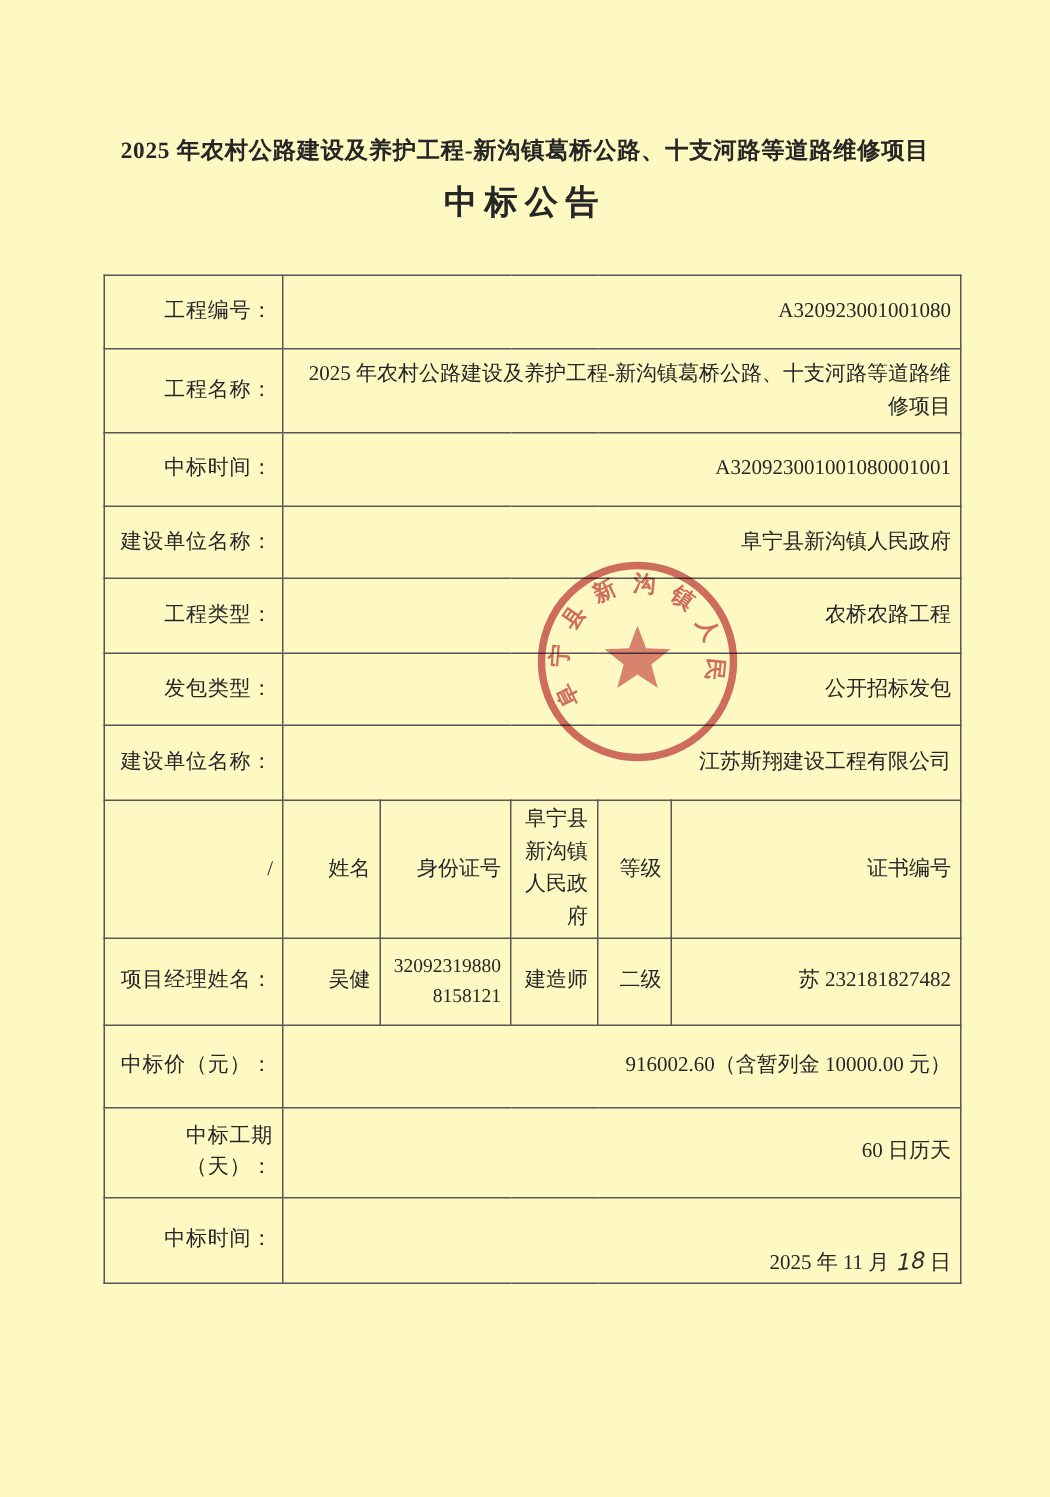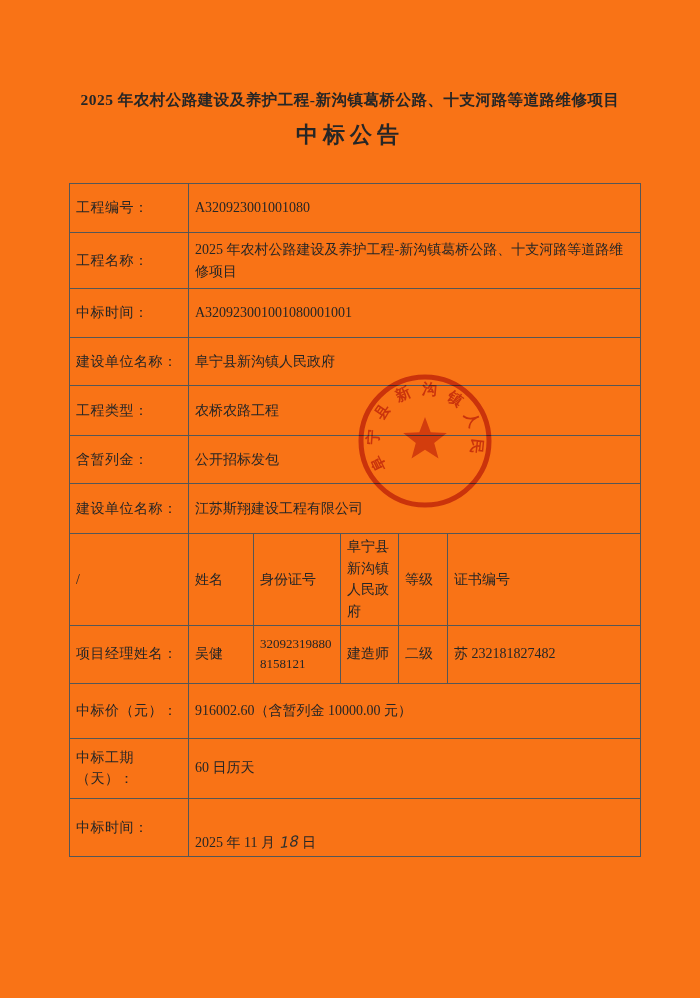--- a/index.html
+++ b/index.html
@@ -3,39 +3,39 @@
 <meta charset="utf-8">
 <style>
   html,body{margin:0;padding:0;}
   body{
     width:700px;height:998px;position:relative;
     background:#fdfdfb;
     font-family:"Liberation Serif","DejaVu Serif",serif;
     color:#262626;
     overflow:hidden;
   }
-  .page{position:absolute;inset:0;background:#f97316;}
+  .page{position:absolute;inset:0;background:#fef9c3;}
   .doc-title{
     position:absolute;top:90px;left:0;width:100%;
     text-align:center;font-size:15.5px;font-weight:bold;
     letter-spacing:.5px;white-space:nowrap;
   }
   .doc-subtitle{
     position:absolute;top:120px;left:0;width:100%;
     text-align:center;font-size:22px;font-weight:bold;letter-spacing:5px;
   }
   table.bid{
     position:absolute;top:183px;left:69px;width:571px;
     border-collapse:collapse;table-layout:fixed;
     font-size:14px;
     border:1px solid #3e3e3e;
   }
   table.bid td{
     border:1px solid #565656;
-    text-align:left;vertical-align:middle;
+    text-align:right;vertical-align:middle;
     padding:2px 6px;line-height:1.55;
     overflow:hidden;
   }
   td.lbl{letter-spacing:.5px;}
   td.val-wide{padding:2px 16px;}
   td.num{word-break:break-all;font-size:13px;padding:2px 2px;line-height:1.45;margin-left:37px;}
   td.hdr{font-size:14px;padding:2px 3px;}
   .hw-day{
     display:inline-block;
     font-family:"DejaVu Sans",sans-serif;
@@ -81,21 +81,21 @@
       </tr>
       <tr style="height:48px">
         <td class="lbl">建设单位名称：</td>
         <td colspan="5">阜宁县新沟镇人民政府</td>
       </tr>
       <tr style="height:50px">
         <td class="lbl">工程类型：</td>
         <td colspan="5">农桥农路工程</td>
       </tr>
       <tr style="height:48px">
-        <td class="lbl">含暂列金：</td>
+        <td class="lbl">发包类型：</td>
         <td colspan="5">公开招标发包</td>
       </tr>
       <tr style="height:50px">
         <td class="lbl">建设单位名称：</td>
         <td colspan="5">江苏斯翔建设工程有限公司</td>
       </tr>
       <tr style="height:69px">
         <td class="hdr">/</td>
         <td class="hdr">姓名</td>
         <td class="hdr">身份证号</td>

